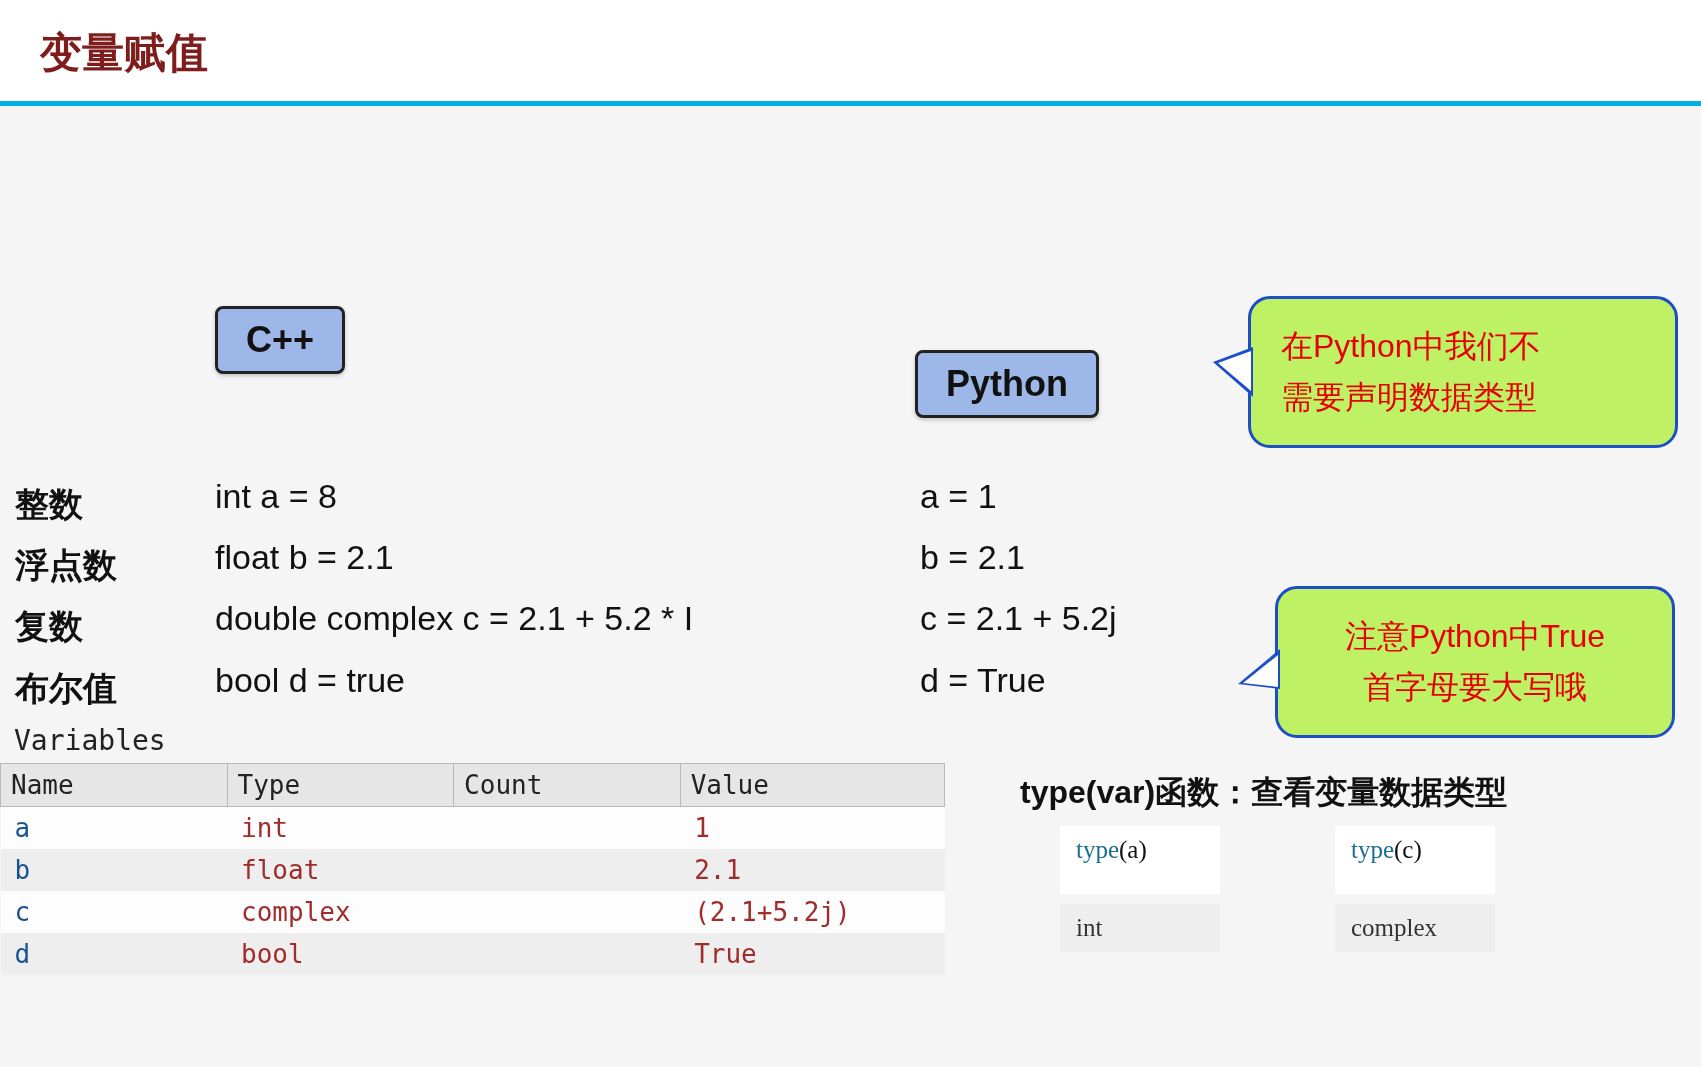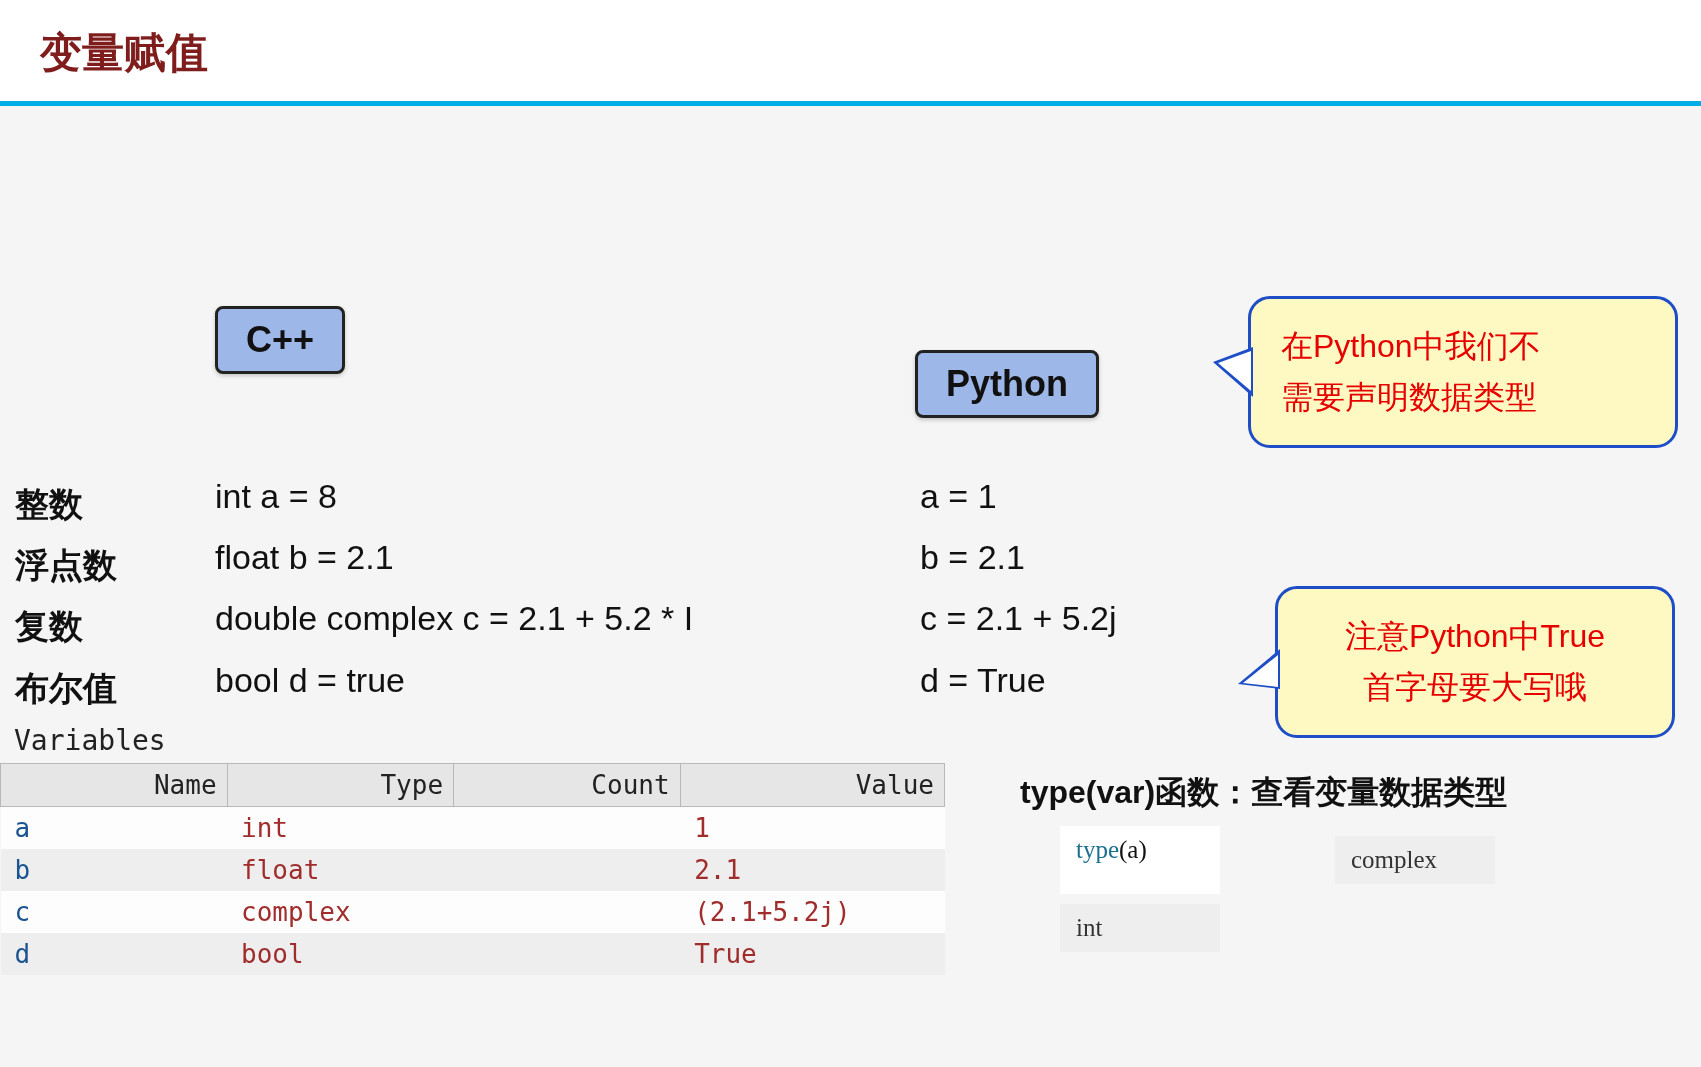--- a/index.html
+++ b/index.html
@@ -50,21 +50,21 @@
     color: #111;
   }
   .labels-col { top: 368px; left: 15px; font-weight: bold; }
   .cpp-col    { top: 360px; left: 215px; }
   .py-col     { top: 360px; left: 920px; }
 
   .callout {
     position: absolute;
     border: 3px solid #1e4ec7;
     border-radius: 22px;
-    background: #fef9c3;
+    background: #bef264;
     padding: 22px 30px;
     font-size: 32px;
     color: #e60000;
     font-weight: 500;
     line-height: 1.6;
   }
   .callout1 { top: 190px; left: 1248px; width: 430px; }
   .callout2 { top: 480px; left: 1275px; width: 400px; text-align: center; }
 
   .callout .tail {
@@ -112,21 +112,21 @@
     color: #222;
     padding: 0 0 6px 14px;
   }
   table.vars {
     width: 100%;
     border-collapse: collapse;
     font-family: "Consolas", monospace;
     font-size: 26px;
   }
   table.vars th {
-    text-align: right;
+    text-align: left;
     background: #e6e6e6;
     border: 1px solid #b8b8b8;
     padding: 6px 10px;
     font-weight: normal;
     color: #222;
   }
   table.vars td {
     padding: 6px 14px;
     border: none;
   }
@@ -256,16 +256,19 @@
   <div class="type-heading">type(var)函数：查看变量数据类型</div>
 
   <div class="type-snippet ts1">
     <div class="type-call">
       <span class="fn">type</span><span>(a)</span>
     </div>
     <div class="type-result">int</div>
   </div>
 
   <div class="type-snippet ts2">
+    <div class="type-call">
+      <span class="fn">type</span><span>(c)</span>
+    </div>
     <div class="type-result">complex</div>
   </div>
 
 </div>
 
 </body></html>

